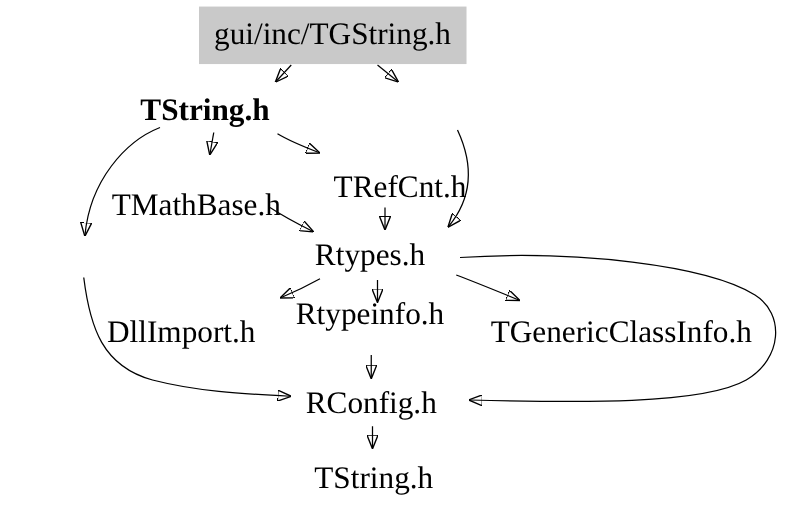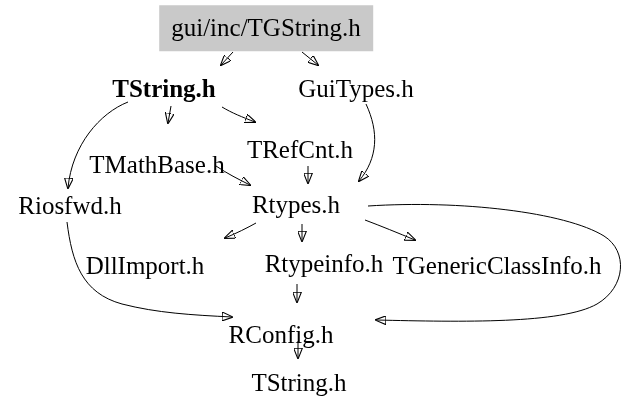--- a/index.html
+++ b/index.html
@@ -67,33 +67,31 @@
     <path marker-end="url(#arrow)" d="M365,220 C381,226 398,233 415,240"></path>
     <path marker-end="url(#arrow)" d="M368,206 C460,200 565,212 604,236 C628,251 626,287 597,304 C562,324 462,322 376,320"></path>
     <path marker-end="url(#arrow)" d="M297,284 L297,302"></path>
     <path marker-end="url(#arrow)" d="M298,341 L298,358"></path>
   </svg>
 
   <div class="node root" style="left:266px; top:28px;">gui/inc/TGString.h</div>
 
   <div class="node" style="left:164px; top:89px;font-weight:bold;">TString.h</div>
 
-  <div class="node" style="left:356px; top:89px;">GuiTypes.h</div>
 
   <div class="node" style="left:157px; top:165px;">TMathBase.h</div>
 
-  <div class="node" style="left:300px; top:150px;">TRefCnt.h</div>
+  <div class="node" style="left:320px; top:150px;">TRefCnt.h</div>
 
-  <div class="node" style="left:70px; top:206px;">Riosfwd.h</div>
 
   <div class="node" style="left:296px; top:205px;">Rtypes.h</div>
 
   <div class="node" style="left:145px; top:266px;">DllImport.h</div>
 
-  <div class="node" style="left:296px; top:264px;margin-left:28px;">Rtypeinfo.h</div>
+  <div class="node" style="left:296px; top:252px;">Rtypeinfo.h</div>
 
   <div class="node" style="left:497px; top:266px;">TGenericClassInfo.h</div>
 
-  <div class="node" style="left:281px; top:323px;margin-top:12px;">RConfig.h</div>
+  <div class="node" style="left:297px; top:323px;">RConfig.h</div>
 
   <div class="node" style="left:299px; top:383px;">TString.h</div>
 
 </div>
 
 </body></html>

